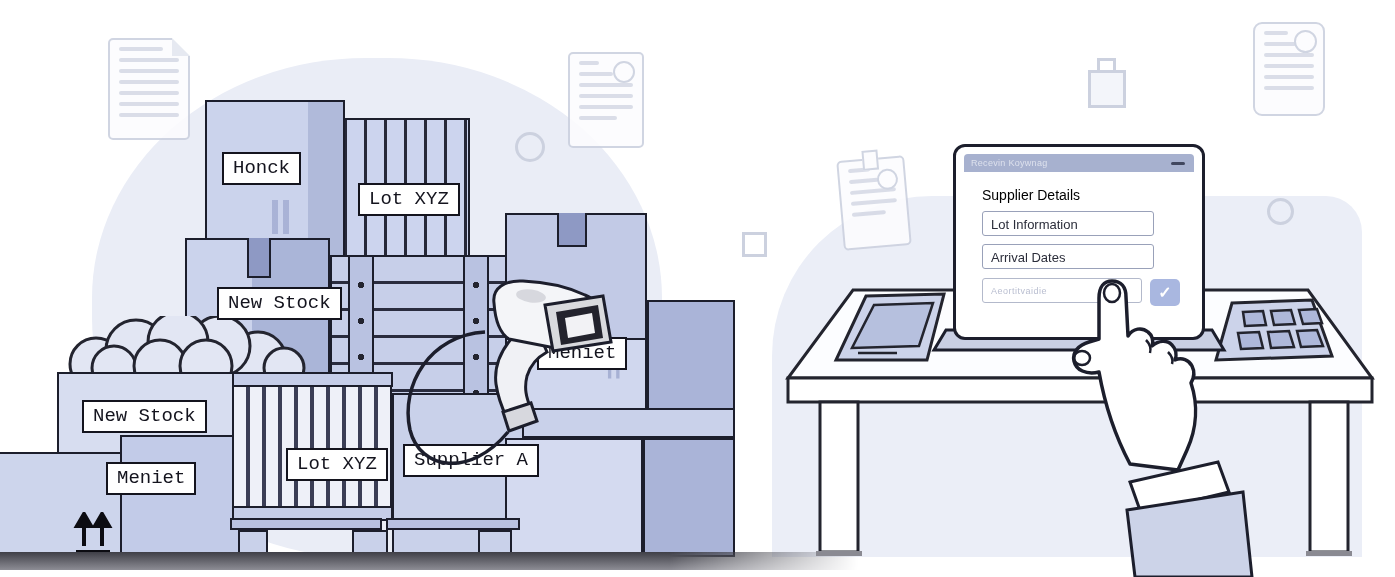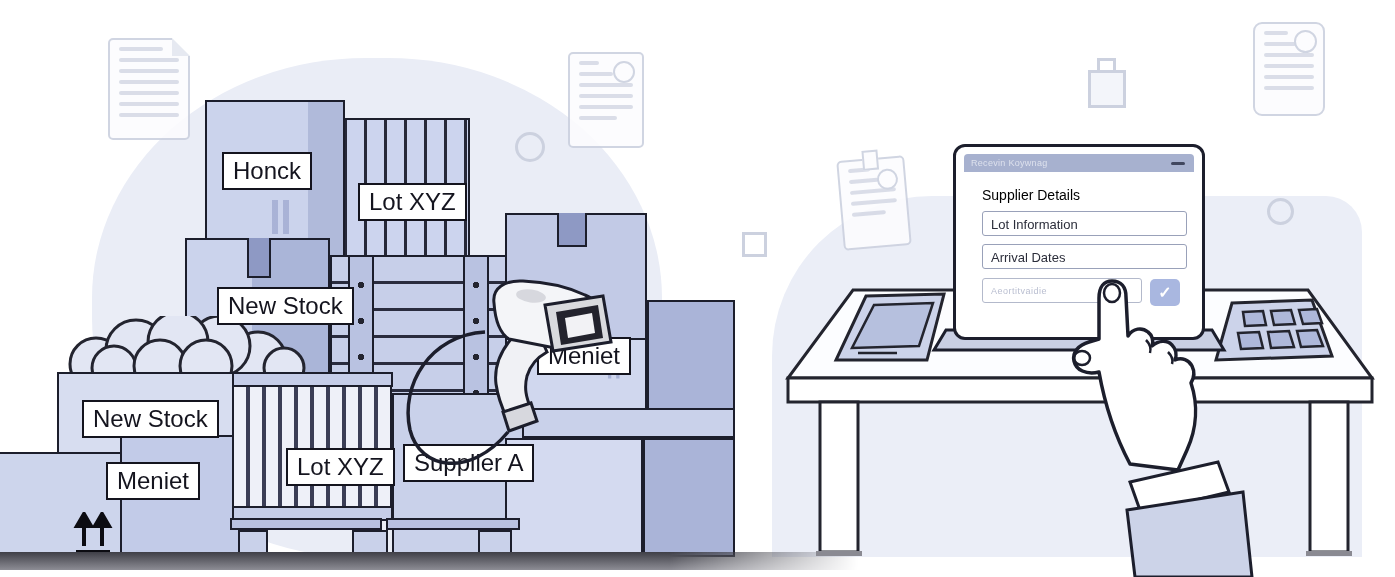--- a/index.html
+++ b/index.html
@@ -15,38 +15,38 @@
   .crate-v{background:repeating-linear-gradient(90deg,#ccd4ee 0 17px,#262838 17px 20px);}
   .crate-h{background:repeating-linear-gradient(180deg,#c7cfe9 0 24px,#2a2c3e 24px 27px);}
   .crate-bars{background:repeating-linear-gradient(90deg,#eef0f8 0 12px,#3a3d55 12px 16px);}
   .plate{position:absolute;top:0;bottom:0;width:26px;background:#b9c2e1;
          border-left:2.5px solid #1c1e2c;border-right:2.5px solid #1c1e2c;box-sizing:border-box;
          background-image:radial-gradient(circle,#23242f 3px,transparent 3.5px);
          background-size:100% 36px;background-position:center 10px;background-repeat:repeat-y;}
   .band{position:absolute;left:-2.5px;right:-2.5px;height:15px;background:#c5cde8;
         border:2.5px solid #1c1e2c;box-sizing:border-box;}
   .label{position:absolute;background:#fff;border:2.5px solid #14141e;color:#14141e;
-         font-size:24px;line-height:1.1;padding:4px 9px;white-space:nowrap;}
+         font-size:19px;line-height:1.1;padding:4px 9px;white-space:nowrap;font-family:Liberation Mono, monospace;}
   .notch{position:absolute;background:#8e99c4;border:2.5px solid #1c1e2c;border-top:none;box-sizing:border-box;}
   .pause-icon{position:absolute;width:17px;height:34px;opacity:.55;
       background:linear-gradient(90deg,#8d98c4 0 6px,transparent 6px 11px,#8d98c4 11px 17px);}
   .arrows-glyph{position:absolute;color:#8d98c4;opacity:.6;font-size:28px;font-weight:bold;}
   .floor{position:absolute;left:0;top:552px;width:858px;height:18px;
          background:linear-gradient(180deg,#3f3f47,#8d8d95);
          -webkit-mask-image:linear-gradient(90deg,#000 78%,transparent);
          mask-image:linear-gradient(90deg,#000 78%,transparent);}
   
   .tab-frame{position:absolute;left:953px;top:144px;width:252px;height:196px;background:#fff;
              border:3px solid #1c1e2c;border-radius:12px;box-sizing:border-box;}
   .tab-titlebar{position:absolute;left:8px;top:7px;width:230px;height:18px;background:#a7b1cf;
                 border-radius:4px 4px 0 0;}
   .tab-title{position:absolute;left:7px;top:4px;font-size:9px;color:#dde1ed;letter-spacing:.3px;}
   .tab-min{position:absolute;right:9px;top:8px;width:14px;height:3px;background:#41475f;border-radius:2px;}
   .tab-heading{position:absolute;left:26px;top:40px;font-size:14px;color:#000000;}
-  .tab-field{position:absolute;left:26px;width:205px;height:25px;border:1.5px solid #99a1b9;
+  .tab-field{position:absolute;left:26px;width:172px;height:25px;border:1.5px solid #99a1b9;
              border-radius:3px;background:#fff;font-size:13px;color:#2b2d3a;
              line-height:25px;padding-left:8px;box-sizing:border-box;}
   .tab-field.ghost{width:160px;font-size:9px;color:#b9bed0;letter-spacing:.5px;border-color:#b3b9cb;}
   .tab-check{position:absolute;left:194px;top:132px;width:30px;height:27px;background:#a9b7e0;
              border-radius:5px;color:#fff;font-size:16px;font-weight:bold;text-align:center;line-height:27px;}
   svg{position:absolute;left:0;top:0;}
 </style>
 </head>
 <body>
 

